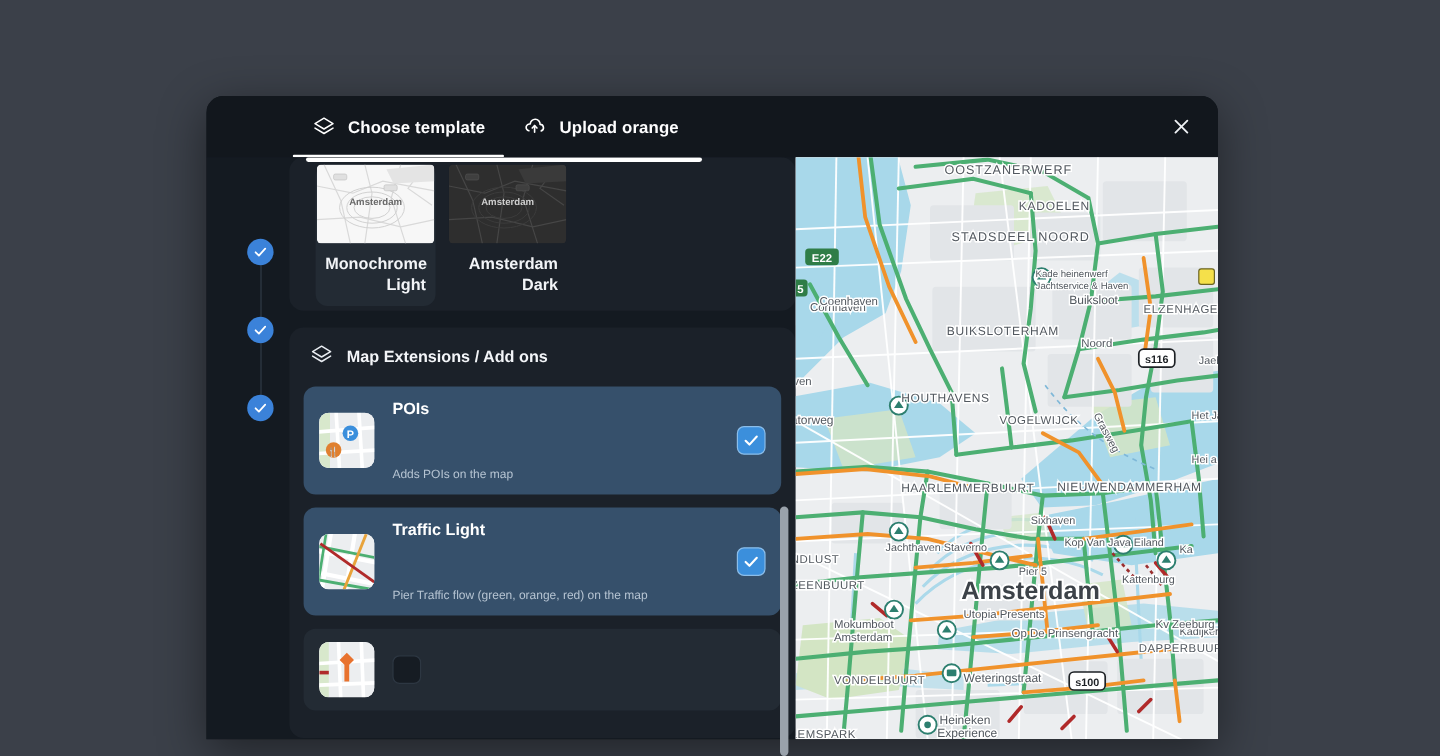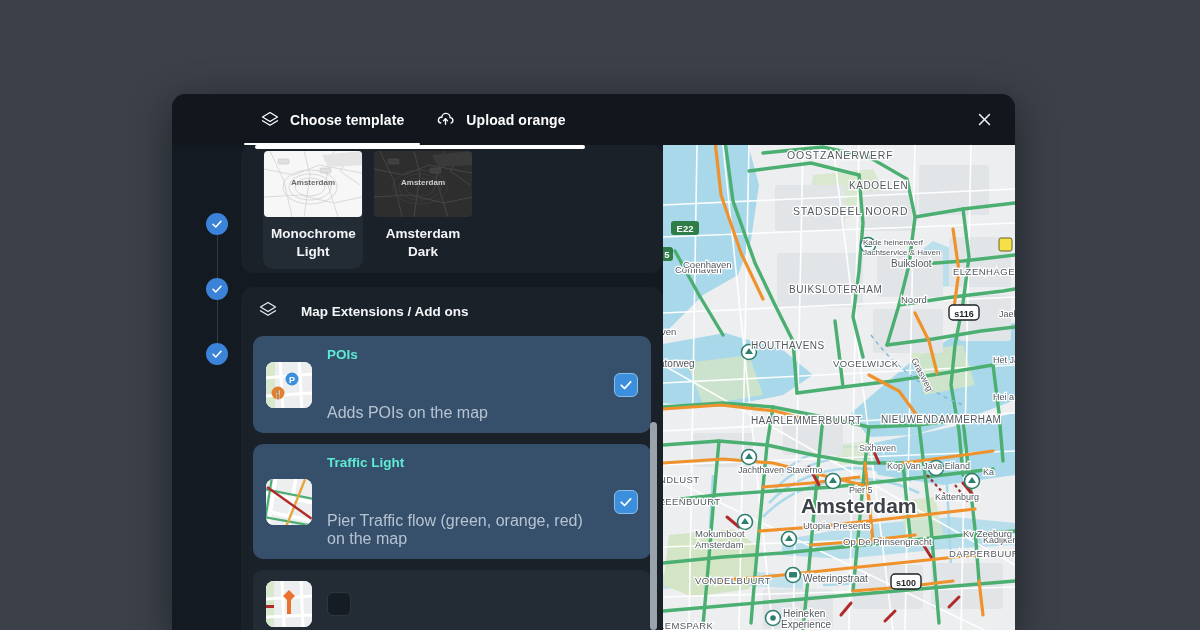--- a/index.html
+++ b/index.html
@@ -6,21 +6,21 @@
   html, body {
     width: 1200px; height: 630px;
     overflow: hidden;
     background: #3b4049;
     font-family: "Liberation Sans", sans-serif;
   }
   #root { position: relative; width: 1200px; height: 630px; background: #3b4049; }
 
   
   .modal {
-    position: absolute; left: 172px; top: 94px;
+    position: absolute; left: 172px; top: 80px;
     width: 843px; height: 536px;
     background: #141a21;
     border-radius: 14px 14px 0 0;
     overflow: hidden;
     box-shadow: 0 10px 40px rgba(0,0,0,.45);
   }
   
   .tabbar {
     position: relative; height: 51px;
     background: #12171d;
@@ -80,45 +80,45 @@
   }
   .tplrow { display: flex; gap: 10px; padding: 6px 0 0 22px; }
   .tpl { width: 100px; border-radius: 10px; padding: 0 0 8px 0; }
   .tpl.sel { background: #232b34; }
   .tpl .thumb {
     width: 98px; height: 66px; border-radius: 4px; overflow: hidden;
     position: relative; margin: 0 auto;
   }
   .tpl .tplname {
     color: #f2f4f7; font-size: 13.5px; font-weight: bold; line-height: 18px;
-    padding: 8px 8px 0 8px; text-align: center;
+    padding: 8px 8px 0 8px; text-align: right;
   }
 
   
   .sechead {
-    display: flex; align-items: center; gap: 24px;
+    display: flex; align-items: center; gap: 12px;
     padding: 14px 18px; color: #f3f5f8;
     font-size: 13.5px; font-weight: bold;
   }
 
   
   .extlist { padding: 0 12px 12px 12px; }
   .extrow {
     display: flex; align-items: center; gap: 15px;
     background: #232b34; border-radius: 10px;
     padding: 11px 13px; margin-bottom: 11px; cursor: pointer;
   }
   .extrow.on { background: #36506b; }
   .extrow .ethumb {
     width: 46px; height: 46px; border-radius: 8px; overflow: hidden;
     flex: 0 0 46px; position: relative; background: #eceef0;
   }
   .ettext { flex: 1 1 auto; min-width: 0; }
-  .ettitle { color: #5eead4; font-size: 13.5px; font-weight: bold; margin-bottom: 5px; }
-  .etdesc { color: #9aa7b4; font-size: 16px; margin-top: 42px; }
+  .ettitle { color: #ffffff; font-size: 13.5px; font-weight: bold; margin-bottom: 5px; }
+  .etdesc { color: #9aa7b4; font-size: 10px; margin-top: 42px; }
   .extrow.on .etdesc { color: #b6c4d2; }
   .cbox {
     width: 24px; height: 24px; border-radius: 6px; flex: 0 0 24px;
     display: flex; align-items: center; justify-content: center;
   }
   .cbox.checked { background: #3b8fdc; border: 1.5px solid #8bbde9; }
   .cbox.unchecked { background: #161c23; border: 1.5px solid #2d3742; }
 
   
   .vscroll {

